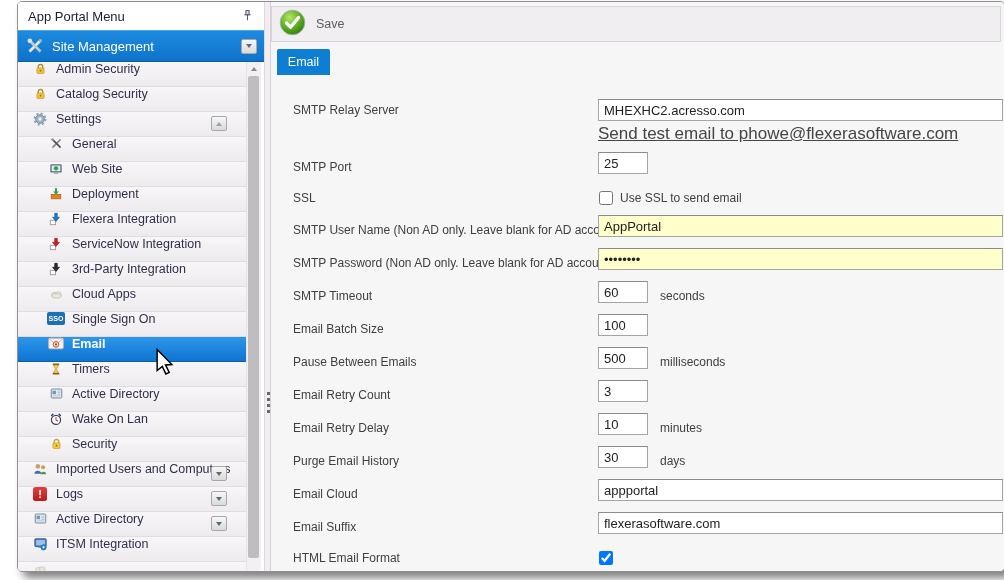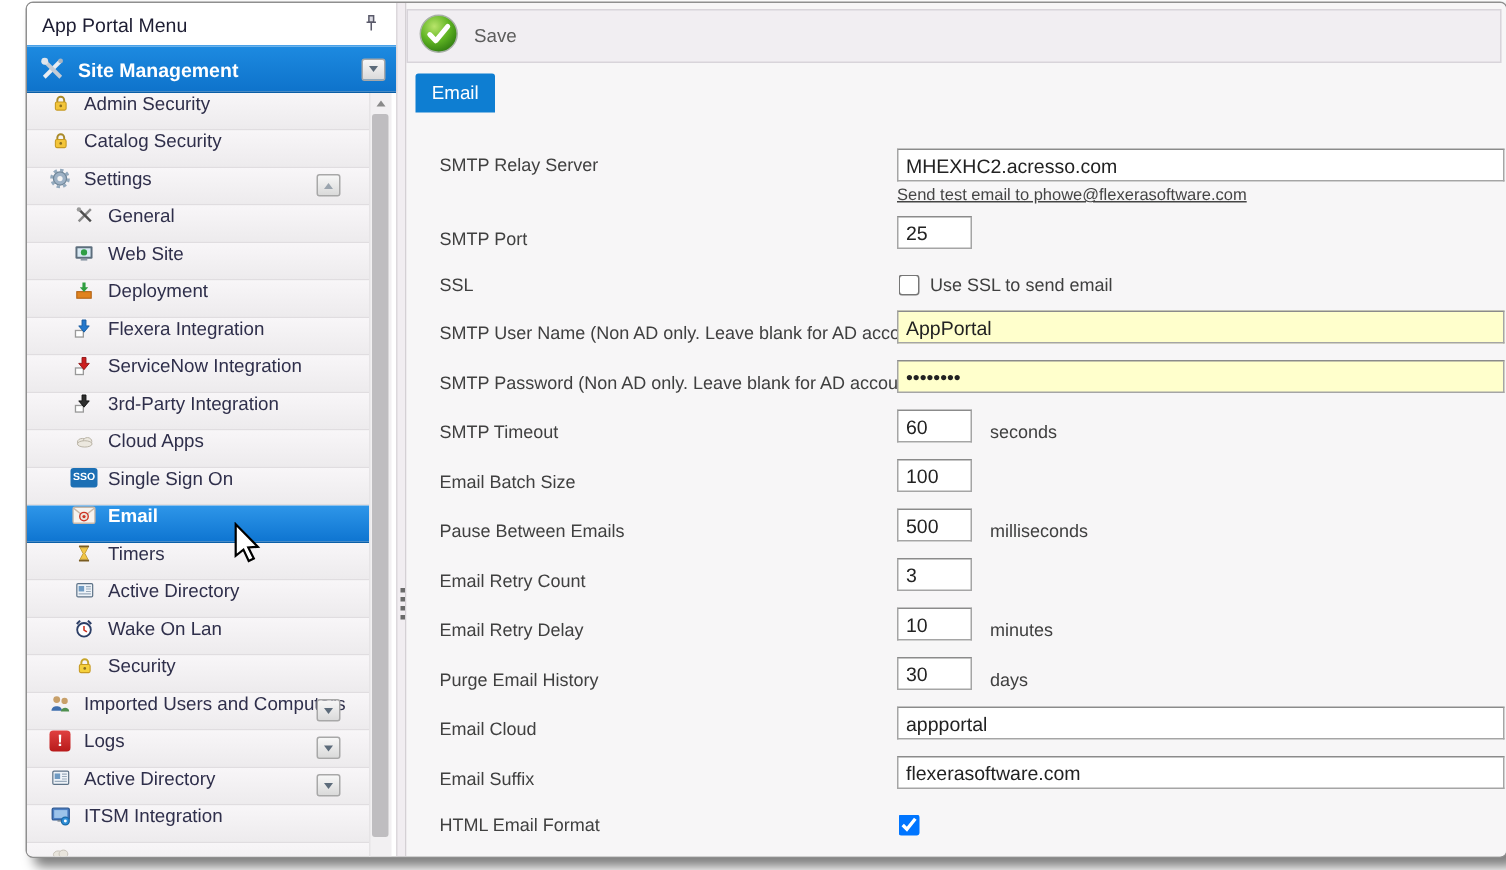--- a/index.html
+++ b/index.html
@@ -10,21 +10,21 @@
           box-shadow:6px 6px 8px rgba(0,0,0,.5)}
 
   
   .sidebar{position:absolute;left:0;top:0;bottom:0;width:246px;background:#fff}
   .sb-title{height:28px;display:flex;align-items:center;padding:0 10px;background:#fff}
   .sb-title .t{font-size:13px;color:#1d1d33;flex:1}
   .pin{width:14px;height:16px;display:flex;align-items:center;justify-content:center;cursor:pointer}
   .sb-header{height:30px;background:linear-gradient(#1d8ae0,#0e73cb);
              border-top:1px solid #4aa1e8;border-bottom:1px solid #0a5ea6;
              display:flex;align-items:center;padding:0 7px;position:relative}
-  .sb-header .hlbl{color:#fff;font-weight:bold;font-size:13px;margin-left:7px}
+  .sb-header .hlbl{color:#fff;font-weight:normal;font-size:13px;margin-left:7px}
   .sb-list{position:absolute;top:60px;left:0;right:0;bottom:0;overflow:hidden}
   .row{height:24px;border-bottom:1px solid #e0dde0;background:linear-gradient(#f8f6f8,#edebed);
        display:flex;align-items:flex-start;margin-right:17px;position:relative;cursor:pointer}
   .lvl1{padding-left:12px}
   .lvl2{padding-left:28px}
   .ic{width:20px;min-width:20px;display:flex;justify-content:center;align-items:center}
   .lbl{margin-left:6px;font-size:12.5px;color:#2f2f4b;white-space:nowrap}
   .sel{background:linear-gradient(#2e96e9,#0e75d1);border-bottom-color:#0a5fa8}
   .sel .lbl{color:#fff;font-weight:bold}
   .ddbtn{position:absolute;right:20px;top:50%;margin-top:-8px;width:16px;height:15px;
@@ -66,21 +66,21 @@
   .frow.tall .flabel{margin-top:4px}
   .frow.cb{height:20px;margin-bottom:10px}
   .flabel{width:305px;min-width:305px;font-size:12px;color:#404040;white-space:nowrap}
   .fin{height:22px;border:1px solid #a5a5a5;border-top-color:#8b8b8b;background:#fff;
        font-family:"Liberation Sans",sans-serif;font-size:13px;color:#222;padding:0 5px;box-sizing:border-box}
   .fin.wide{width:405px}
   .fin.small{width:50px}
   .fin.yellow{background:#ffffcc}
   .funit{font-size:12px;color:#404040;margin-left:12px}
   .fcol{display:flex;flex-direction:column}
-  .flink{font-size:11px;color:#454545;text-decoration:underline;margin-top:3px;cursor:pointer}
+  .flink{font-size:17px;color:#454545;text-decoration:underline;margin-top:3px;cursor:pointer}
   .cbx{width:14px;height:14px;margin:0 7px 0 1px;cursor:pointer}
   .cblabel{font-size:12px;color:#404040}
 
   .cursor{position:absolute;left:137px;top:346px;z-index:50;pointer-events:none}
 </style>
 </head>
 <body>
 
 <div class="window">
 

